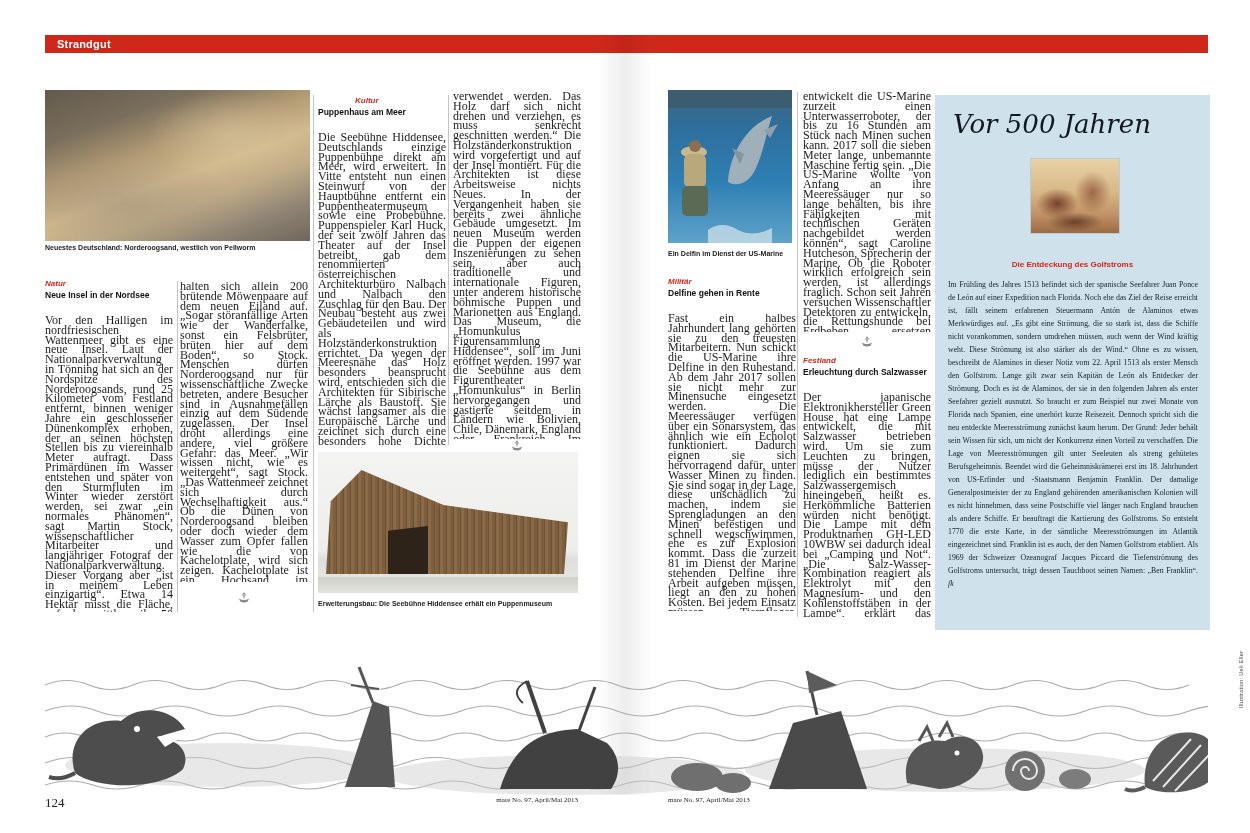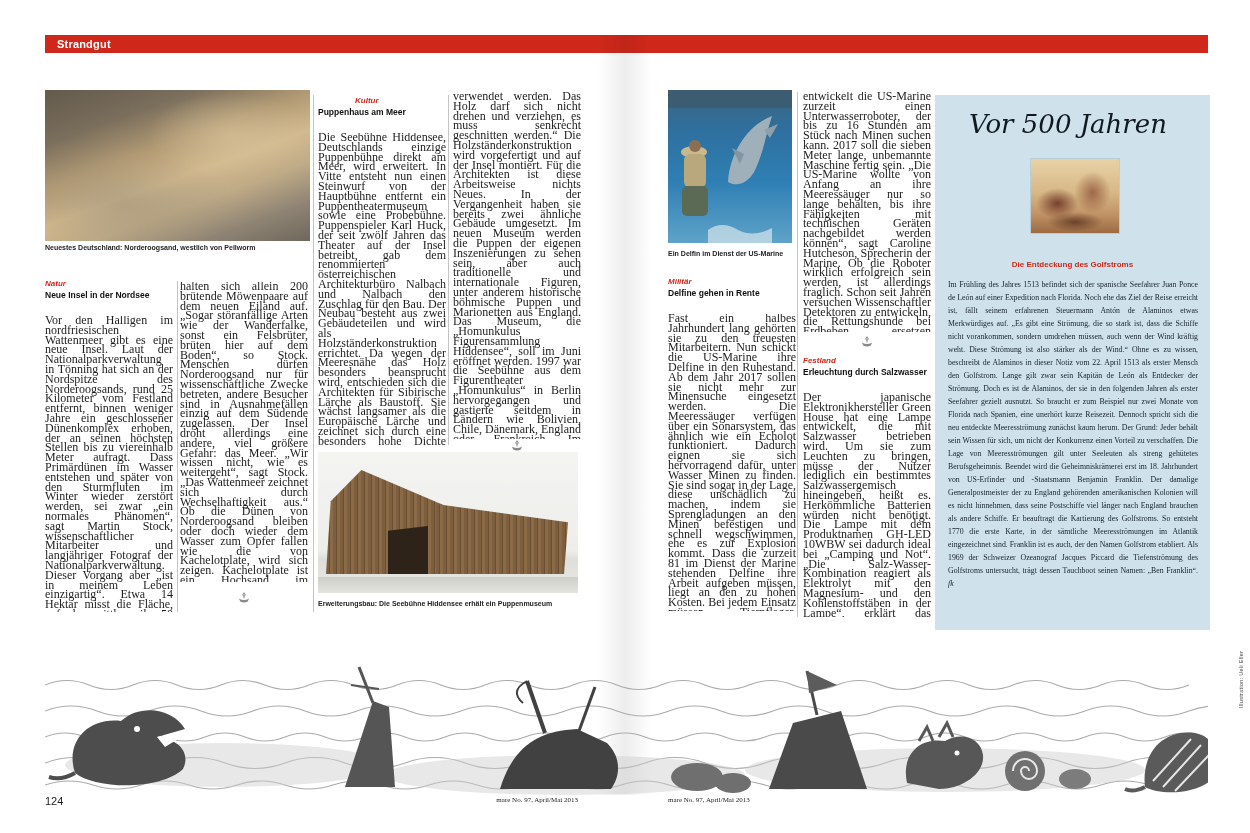--- a/index.html
+++ b/index.html
@@ -17,21 +17,21 @@
   .body{font-size:12px;line-height:9.8px;text-align:justify;overflow:hidden;}
   .body .credit,.credit{font-style:italic;}
   .vrule{width:1px;background:#c4c4c4;}
   .ornament{width:12px;height:11px;}
   
   .bluebox{left:935px;top:95px;width:275px;height:535px;background:#cfe2ec;}
   .boxtitle{font-family:"DejaVu Serif",serif;font-style:italic;font-size:26px;color:#101820;text-align:center;}
   .boxheading{font-family:"Liberation Sans",sans-serif;font-weight:bold;font-size:8px;color:#cf281a;text-align:center;}
   .boxbody{font-size:7.8px;line-height:13px;text-align:justify;overflow:hidden;color:#14202a;}
   
-  .pagenum{font-family:Liberation Sans, sans-serif;font-size:11px;color:#222;}
+  .pagenum{font-family:Liberation Serif, serif;font-size:13px;color:#222;}
   .issue{font-size:7px;color:#222;}
   .vertcredit{font-family:"Liberation Sans",sans-serif;font-size:5.5px;color:#444;
               writing-mode:vertical-rl;transform:rotate(180deg);letter-spacing:.3px;}
   .gutter{left:598px;top:35px;width:54px;height:760px;
           background:linear-gradient(to right,rgba(0,0,0,0),rgba(0,0,0,0.07),rgba(0,0,0,0));pointer-events:none;}
   
   .aerial{background:
       radial-gradient(120px 60px at 70% 30%, rgba(220,200,160,.55), rgba(0,0,0,0) 70%),
       radial-gradient(160px 70px at 30% 75%, rgba(150,140,120,.5), rgba(0,0,0,0) 70%),
       linear-gradient(160deg,#635a4c 0%,#7a6e5c 22%,#b29a74 40%,#d2b98e 55%,#c0ab87 68%,#8f8474 84%,#6f675c 100%);}
@@ -131,21 +131,21 @@
       <path d="M6,0.5 L6,6.5 M6,1 Q9,2.8 6,4.6 M6,1 Q3,2.8 6,4.6" stroke="#8a8a8a" fill="none" stroke-width="0.9"></path>
     </svg>
 
   <div class="abs vrule" style="left:797px;top:92px;height:525px;"></div>
 
   <div class="abs kicker" style="left:803px;top:356px;">Festland</div>
   <div class="abs headline" style="left:803px;top:367px;">Erleuchtung durch Salzwasser</div>
   <div class="abs body" style="left:803px;top:393px;width:128px;height:224px;">Der japanische Elektronikhersteller Green House hat eine Lampe entwickelt, die mit Salzwasser betrieben wird. Um sie zum Leuchten zu bringen, müsse der Nutzer lediglich ein bestimmtes Salzwassergemisch hineingeben, heißt es. Herkömmliche Batterien würden nicht benötigt. Die Lampe mit dem Produktnamen GH-LED 10WBW sei dadurch ideal bei „Camping und Not“. „Die Salz-Wasser-Kombination reagiert als Elektrolyt mit den Magnesium- und den Kohlenstoffstäben in der Lampe“, erklärt das Onlinetechnikmagazin „Engadget“. Die durch den Ionenstrom entstehende Energie versorgt die zehn LED-Leuchten der Lampe und</div>
 
   <div class="abs bluebox">
-    <div class="abs boxtitle" style="left:0;top:14px;width:234px;padding-left:16px;">Vor 500 Jahren</div>
+    <div class="abs boxtitle" style="left:0;top:14px;width:234px;">Vor 500 Jahren</div>
     <div class="abs photo engraving" style="left:95px;top:63px;width:88px;height:74px;"></div>
     <div class="abs boxheading" style="left:0;top:165px;width:275px;">Die Entdeckung des Golfstroms</div>
     <p class="abs boxbody" style="left:13px;top:183px;width:250px;height:343px;margin:0;"><span>Im Frühling des Jahres 1513 befindet sich der spanische Seefahrer Juan Ponce de León auf einer Expedition nach Florida. Noch ehe das Ziel der Reise erreicht ist, fällt seinem erfahrenen Steuermann Antón de Alaminos etwas Merkwürdiges auf. „Es gibt eine Strömung, die so stark ist, dass die Schiffe nicht vorankommen, sondern umdrehen müssen, auch wenn der Wind kräftig weht. Diese Strömung ist also stärker als der Wind.“ Ohne es zu wissen, beschreibt de Alaminos in dieser Notiz vom 22. April 1513 als erster Mensch den Golfstrom. Lange gilt zwar sein Kapitän de León als Entdecker der Strömung. Doch es ist de Alaminos, der sie in den folgenden Jahren als erster Seefahrer gezielt ausnutzt. So braucht er zum Beispiel nur zwei Monate von Florida nach Spanien, eine unerhört kurze Reisezeit. Dennoch spricht sich die neu entdeckte Meeresströmung zunächst kaum herum. Der Grund: Jeder behält sein Wissen für sich, um nicht der Konkurrenz einen Vorteil zu verschaffen. Die Lage von Meeresströmungen gilt unter Seeleuten als streng gehütetes Berufsgeheimnis. Beendet wird die Geheimniskrämerei erst im 18. Jahrhundert von US-Erfinder und -Staatsmann Benjamin Franklin. Der damalige Generalpostmeister der zu England gehörenden amerikanischen Kolonien will es nicht hinnehmen, dass seine Postschiffe viel länger nach England brauchen als andere Schiffe. Er beauftragt die Kartierung des Golfstroms. So entsteht 1770 die erste Karte, in der sämtliche Meeresströmungen im Atlantik eingezeichnet sind. Franklin ist es auch, der den Namen Golfstrom etabliert. Als 1969 der Schweizer Ozeanograf Jacques Piccard die Tiefenströmung des Golfstroms untersucht, trägt dessen Tauchboot seinen Namen: „Ben Franklin“.</span> <span class="credit">fk</span></p>
   </div>
 
   <div class="abs vertcredit" style="left:1238px;top:628px;height:80px;">Illustration: Ueli Eller</div>
 
   <svg class="abs" style="left:45px;top:645px;" width="1163" height="155" viewBox="0 0 1163 155">
     <g stroke="#ababab" stroke-width="1.1" fill="none">
       <path d="M0,40 q22,-9 44,0 t44,0 t44,0 t44,0 t44,0 t44,0 t44,0 t44,0 t44,0 t44,0 t44,0 t44,0 t44,0 t44,0 t44,0 t44,0 t44,0 t44,0 t44,0 t44,0 t44,0 t44,0 t44,0 t44,0 t44,0 t44,0"></path>

